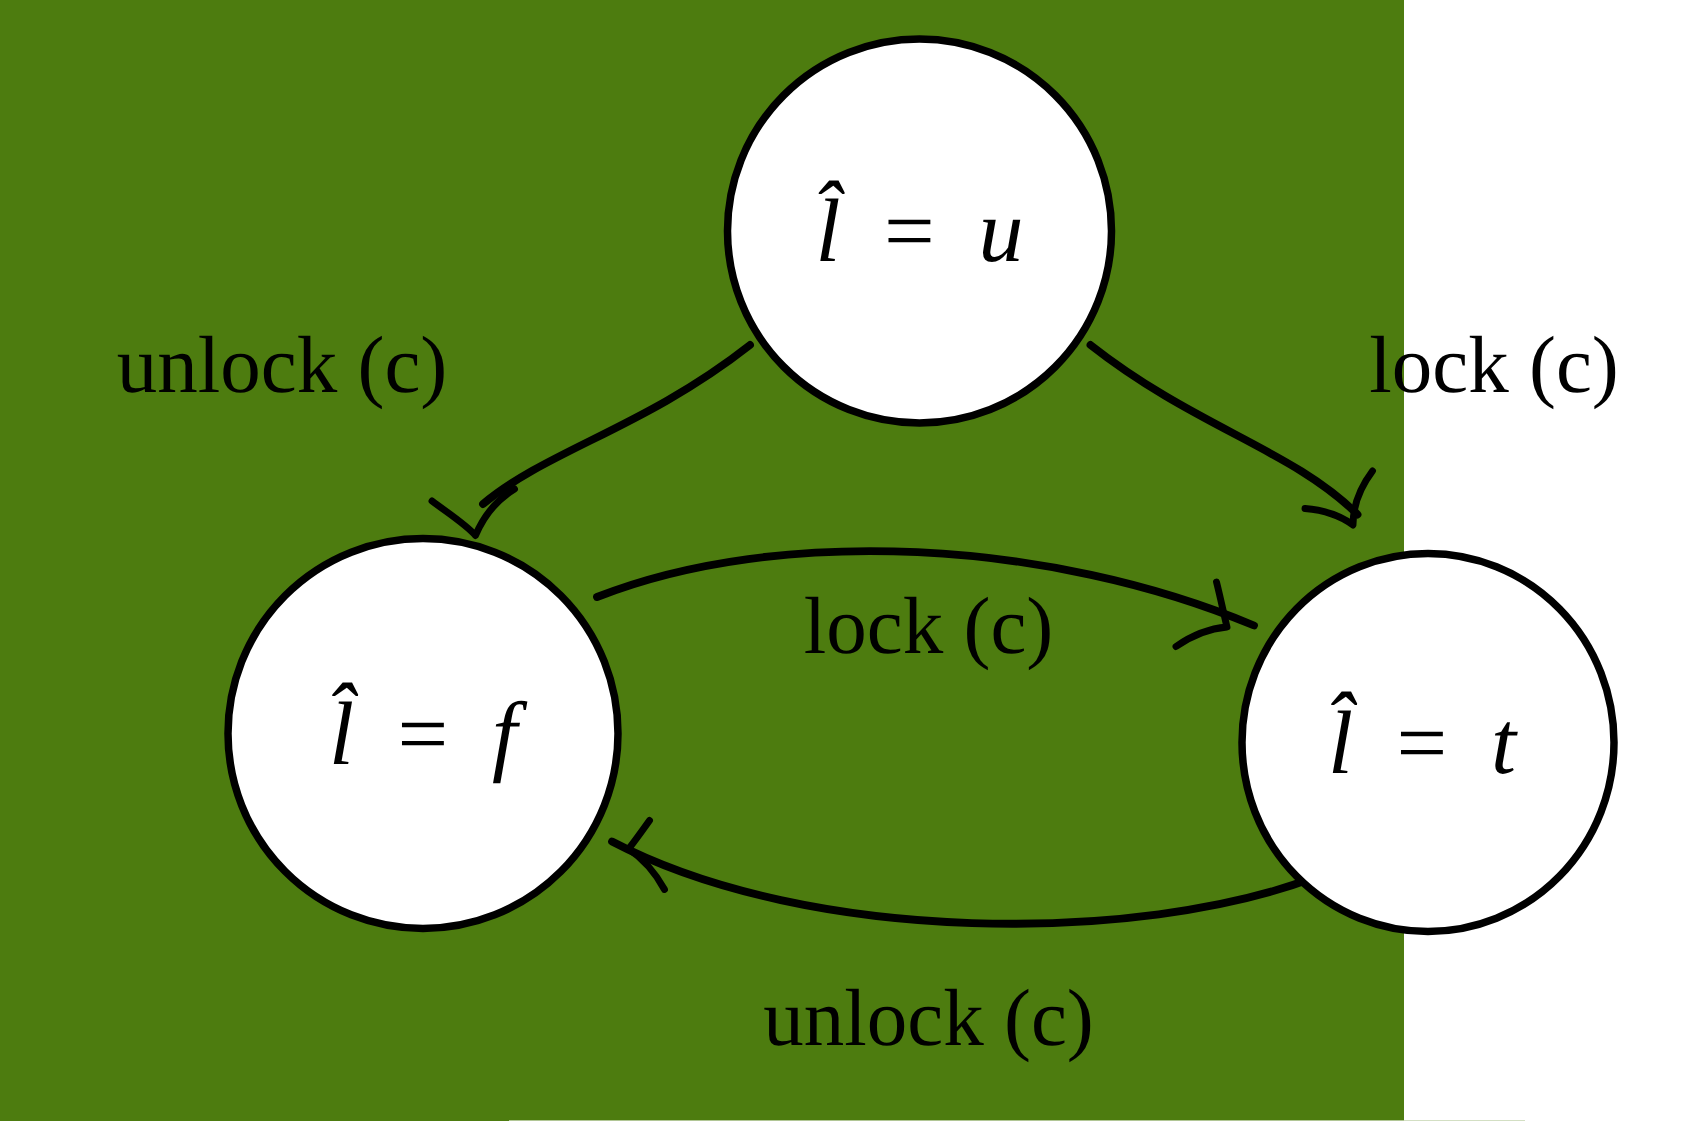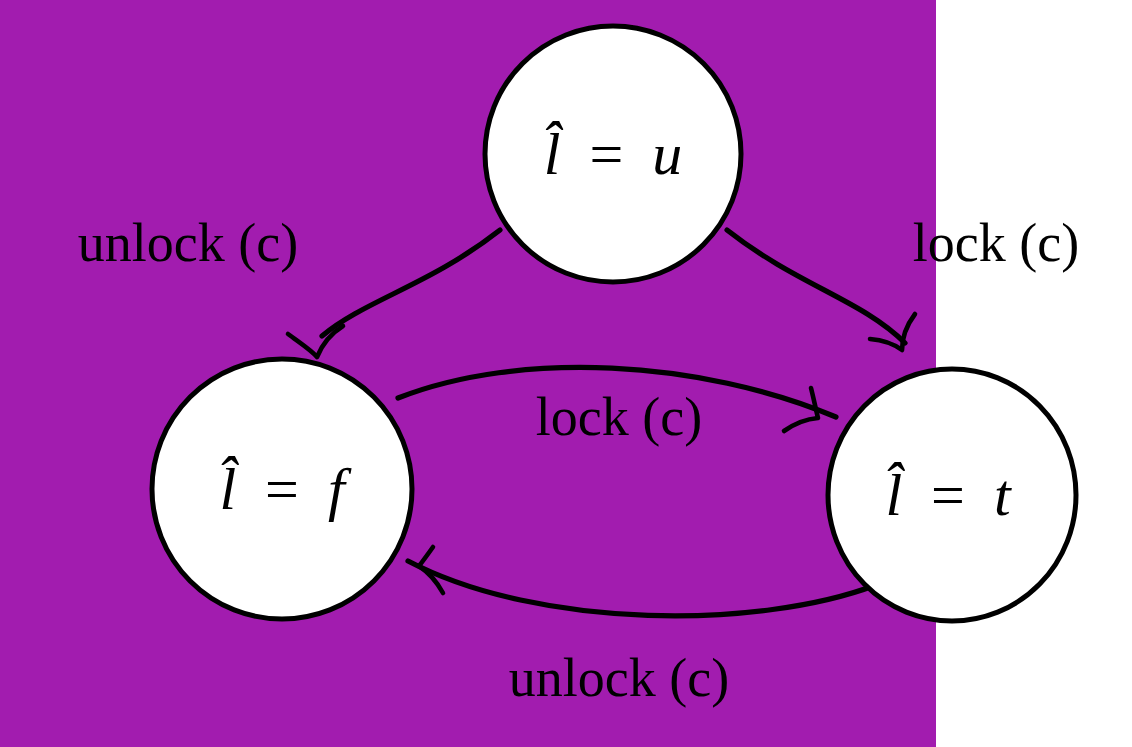--- a/index.html
+++ b/index.html
@@ -12,21 +12,21 @@
     width: 1132px;
     height: 747px;
     overflow: hidden;
     font-family: "Liberation Serif", "DejaVu Serif", serif;
     color: #000000;
   }
   #diagram-root {
     position: relative;
     width: 936px;
     height: 747px;
-    background: #a21caf;
+    background: #4d7c0f;
   }
   svg#automaton {
     position: absolute;
     top: 0;
     left: 0;
     width: 1132px;
     height: 747px;
     display: block;
   }
   .node-circle {

